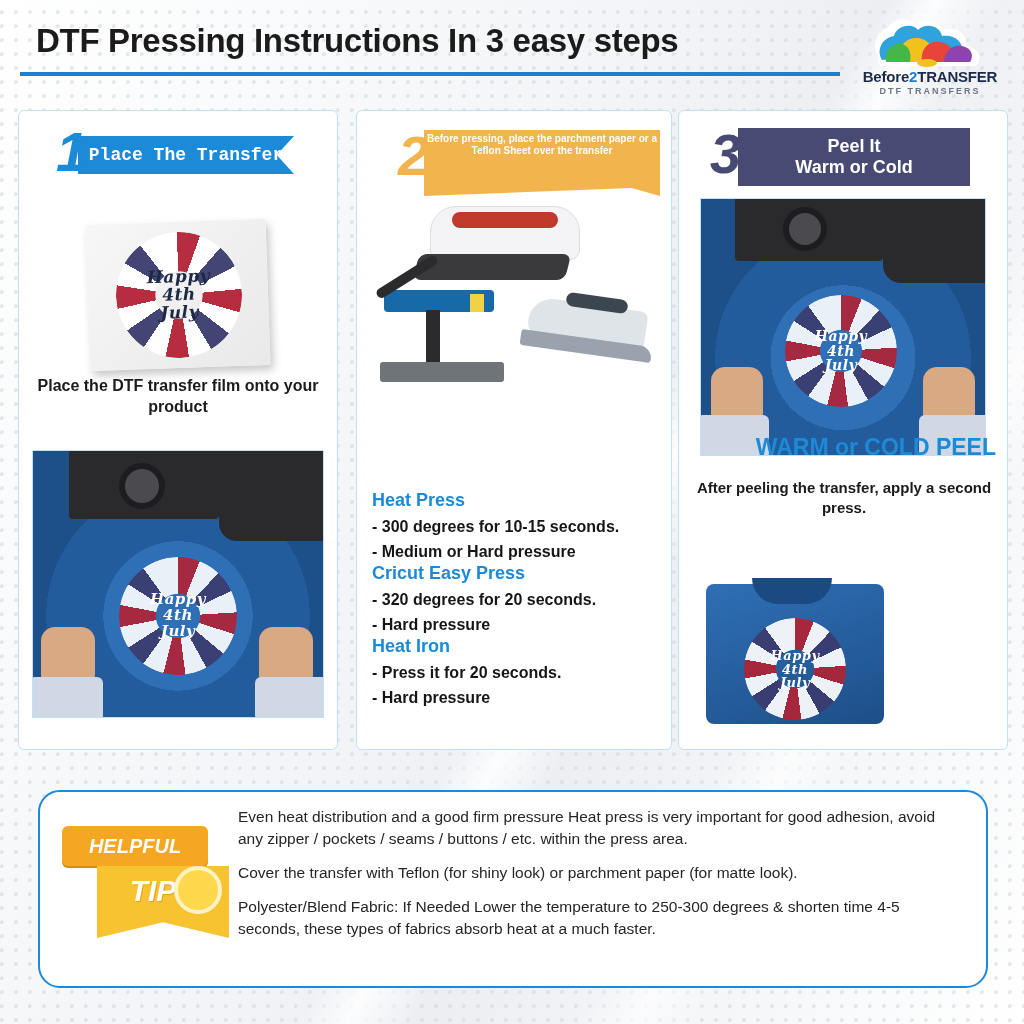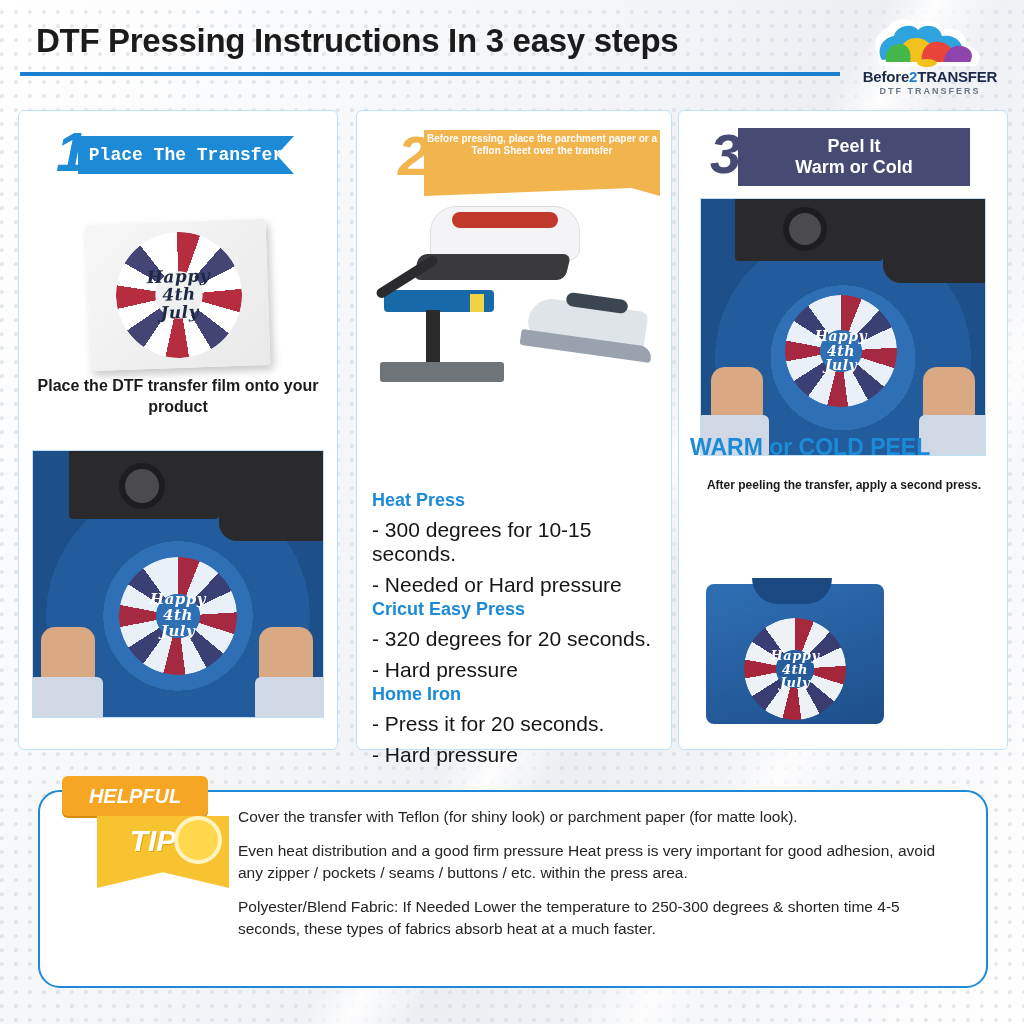--- a/index.html
+++ b/index.html
@@ -139,41 +139,41 @@
     line-height:1.3;
   }
   #cap1 { left:30px; top:376px; width:296px; font-size:16px; }
   #photo1 { left:32px; top:450px; width:292px; height:268px; }
 
   
   #eq { left:370px; top:202px; width:290px; height:250px; }
   .specs { position:absolute; left:372px; top:490px; width:284px; }
   .spec-h { font-size:18px; font-weight:bold; color:#1c8ad6; margin-top:2px; }
   .spec-h:first-child { margin-top:0; }
-  .spec-l { font-size:21px; font-weight:normal; color:#161616; margin-top:7px; }
+  .spec-l { font-size:16px; font-weight:bold; color:#161616; margin-top:7px; }
 
   
   #photo3 { left:700px; top:198px; width:286px; height:258px; }
   #warmcold {
     position:absolute; left:690px; top:434px; width:306px;
-    text-align:left; font-size:23px; font-weight:bold; color:#1c8ad6;
-  }
-  #cap3 { left:694px; top:478px; width:300px; font-size:12px; }
+    text-align:right; font-size:23px; font-weight:bold; color:#1c8ad6;
+  }
+  #cap3 { left:694px; top:478px; width:300px; font-size:15px; }
   #folded { left:700px; top:560px; width:190px; height:180px; }
   #ready {
     position:absolute; left:854px; top:604px; width:150px;
     font-size:17px; font-weight:bold; color:#111; line-height:1.32;
   }
 
   
   #tips {
     position:absolute; left:38px; top:790px; width:950px; height:198px;
     background:#ffffff; border:2px solid #1c8ad6; border-radius:22px;
   }
-  .tips-badge { position:absolute; left:62px; top:776px; width:160px; height:130px;text-decoration:underline; }
+  .tips-badge { position:absolute; left:62px; top:826px; width:160px; height:130px;text-decoration:underline; }
   .tips-rib {
     position:absolute; left:0; top:0; width:146px; height:40px; background:#f5a623;
     border-radius:6px; box-shadow:0 2px 0 #d98c0c;
   }
   .tips-rib span {
     display:block; text-align:center; line-height:40px;
     color:#ffffff; font-size:20px; font-weight:bold; font-style:italic;
   }
   .tips-flag {
     position:absolute; left:6px; top:40px; width:132px; height:72px;
@@ -278,27 +278,27 @@
     <div style="position:absolute; left:100px; top:92px; width:14px; height:18px; background:#f0d244;"></div>
 
     <div style="position:absolute; left:158px; top:102px; width:118px; height:44px; background:#dfe4e9; border-radius:26px 8px 8px 22px; transform:rotate(8deg);"></div>
     <div style="position:absolute; left:150px; top:136px; width:132px; height:16px; background:#9aa3ad; border-radius:4px 14px 4px 4px; transform:rotate(8deg);"></div>
     <div style="position:absolute; left:196px; top:94px; width:62px; height:14px; background:#3c4650; border-radius:8px; transform:rotate(8deg);"></div>
   </div>
 
   <div class="specs">
     <div class="spec-h">Heat Press</div>
     <div class="spec-l">- 300 degrees for 10-15 seconds.</div>
-    <div class="spec-l">- Needed or Hard pressure</div>
+    <div class="spec-l">- Medium or Hard pressure</div>
 
     <div class="spec-h">Cricut Easy Press</div>
     <div class="spec-l">- 320 degrees for 20 seconds.</div>
     <div class="spec-l">- Hard pressure</div>
 
-    <div class="spec-h">Home Iron</div>
+    <div class="spec-h">Heat Iron</div>
     <div class="spec-l">- Press it for 20 seconds.</div>
     <div class="spec-l">- Hard pressure</div>
   </div>
 
   <div class="panel" id="panel3"></div>
   <div class="step-num" id="n3">3</div>
   <div class="banner" id="b3">
     <div class="b-title">
       <span>Peel It</span><br>
       <span>Warm or Cold</span>
@@ -344,18 +344,18 @@
   <div class="tips-badge">
     <div class="tips-rib">
       <span>HELPFUL</span>
     </div>
     <div class="tips-flag">
       <span>TIPS</span>
     </div>
     <div class="tips-sun"></div>
   </div>
   <div class="tips-text">
+    <p>Even heat distribution and a good firm pressure Heat press is very important for good adhesion, avoid any zipper / pockets / seams / buttons / etc. within the press area.</p>
     <p>Cover the transfer with Teflon (for shiny look) or parchment paper (for matte look).</p>
-    <p>Even heat distribution and a good firm pressure Heat press is very important for good adhesion, avoid any zipper / pockets / seams / buttons / etc. within the press area.</p>
     <p>Polyester/Blend Fabric: If Needed Lower the temperature to 250-300 degrees &amp; shorten time 4-5 seconds, these types of fabrics absorb heat at a much faster.</p>
   </div>
 
 </div>
 
 </body></html>

